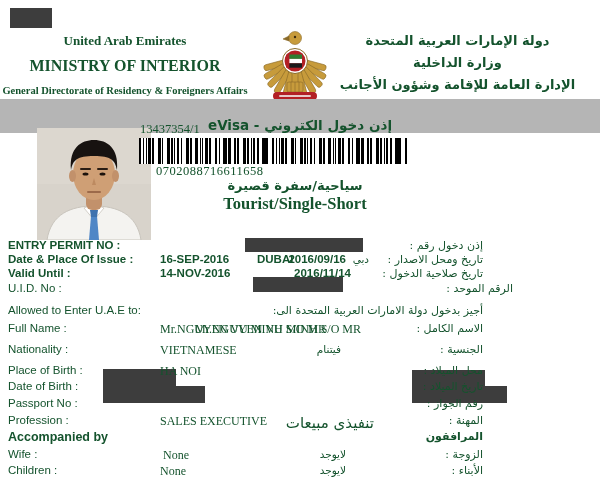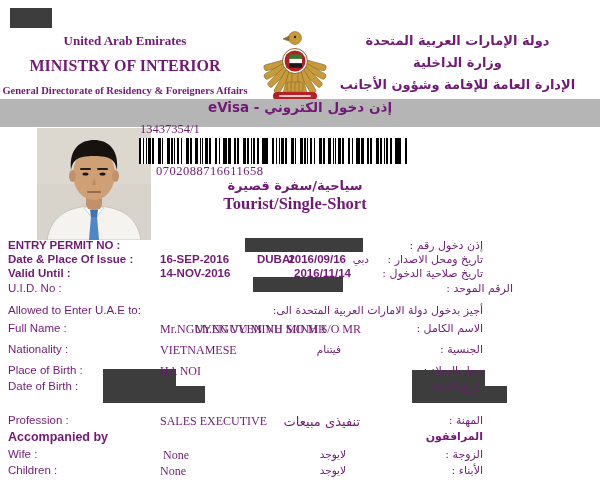--- a/index.html
+++ b/index.html
@@ -1,32 +1,32 @@
 <!DOCTYPE html>
 <html><head>
 <meta charset="utf-8">
 <style>
   html,body{margin:0;padding:0;background:#fff;}
   #doc{position:relative;width:600px;height:502px;background:#ffffff;overflow:hidden;
-       font-family:"Liberation Sans","DejaVu Sans",sans-serif;color:#701a75;}
+       font-family:"Liberation Sans","DejaVu Sans",sans-serif;color:#14532d;}
   .abs{position:absolute;}
   .serif{font-family:"Liberation Serif","DejaVu Serif",serif;}
   .arabic{font-family:"DejaVu Sans",sans-serif;}
   .b{font-weight:bold;}
   .redaction{position:absolute;background:#3d3d3d;}
   
   .hdr-en{left:0;top:33px;width:250px;text-align:center;}
   .hdr-en .l1{font-size:13px;}
   .hdr-en .l2{font-size:16px;margin-top:8px;}
   .hdr-en .l3{font-size:10.5px;margin-top:10px;}
   .hdr-ar{left:330px;top:33px;width:255px;text-align:center;direction:rtl;}
   .hdr-ar div{font-size:13px;font-weight:bold;margin-bottom:7px;}
   
-  .banner{left:0;top:99px;width:600px;height:28px;background:#b5b5b5;
-          display:flex;align-items:flex-start;justify-content:center;}
+  .banner{left:0;top:99px;width:600px;height:34px;background:#b5b5b5;
+          display:flex;align-items:flex-end;justify-content:center;}
   .banner span{font-size:13.5px;font-weight:bold;direction:rtl;}
   
   .permit-no{left:140px;top:122px;font-size:12.5px;}
   .barcode{left:139px;top:138px;width:268px;height:26px;
      background:
        repeating-linear-gradient(90deg,#000 0 2px,rgba(0,0,0,0) 2px 4px,#000 4px 5px,rgba(0,0,0,0) 5px 9px,#000 9px 12px,rgba(0,0,0,0) 12px 13px,#000 13px 15px,rgba(0,0,0,0) 15px 19px),
        repeating-linear-gradient(90deg,#000 0 1px,#fff 1px 7px);}
   .barcode-val{left:156px;top:164px;font-size:12.5px;letter-spacing:0.5px;}
   .visa-type{left:140px;top:178px;width:310px;text-align:center;}
   .visa-type .ar{font-size:13px;font-weight:bold;direction:rtl;}
@@ -216,25 +216,29 @@
     <span class="len">Place of Birth :</span>
     <span class="lval serif sv">HA NOI</span>
     <span class="lar arabic">محل الميلاد :</span>
   </div>
 
   <div class="row" style="top:380px;">
     <span class="len">Date of Birth :</span>
     <span class="lar arabic">تاريخ الميلاد :</span>
   </div>
 
+  <div class="row" style="top:397px;">
+    <span class="len">Passport No :</span>
+    <span class="lar arabic">رقم الجواز :</span>
+  </div>
 
   <div class="row" style="top:414px;">
     <span class="len">Profession :</span>
     <span class="lval serif sv">SALES EXECUTIVE</span>
-    <span class="rval arabic" style="right:131px;font-size:13px;">تنفيذى مبيعات</span>
+    <span class="rval arabic" style="right:117px;font-size:15px;">تنفيذى مبيعات</span>
     <span class="lar arabic">المهنة :</span>
   </div>
 
   <div class="row" style="top:430px;">
     <span class="len b" style="font-size:12.5px;">Accompanied by</span>
     <span class="lar arabic b">المرافقون</span>
   </div>
 
   <div class="row" style="top:448px;">
     <span class="len">Wife :</span>

